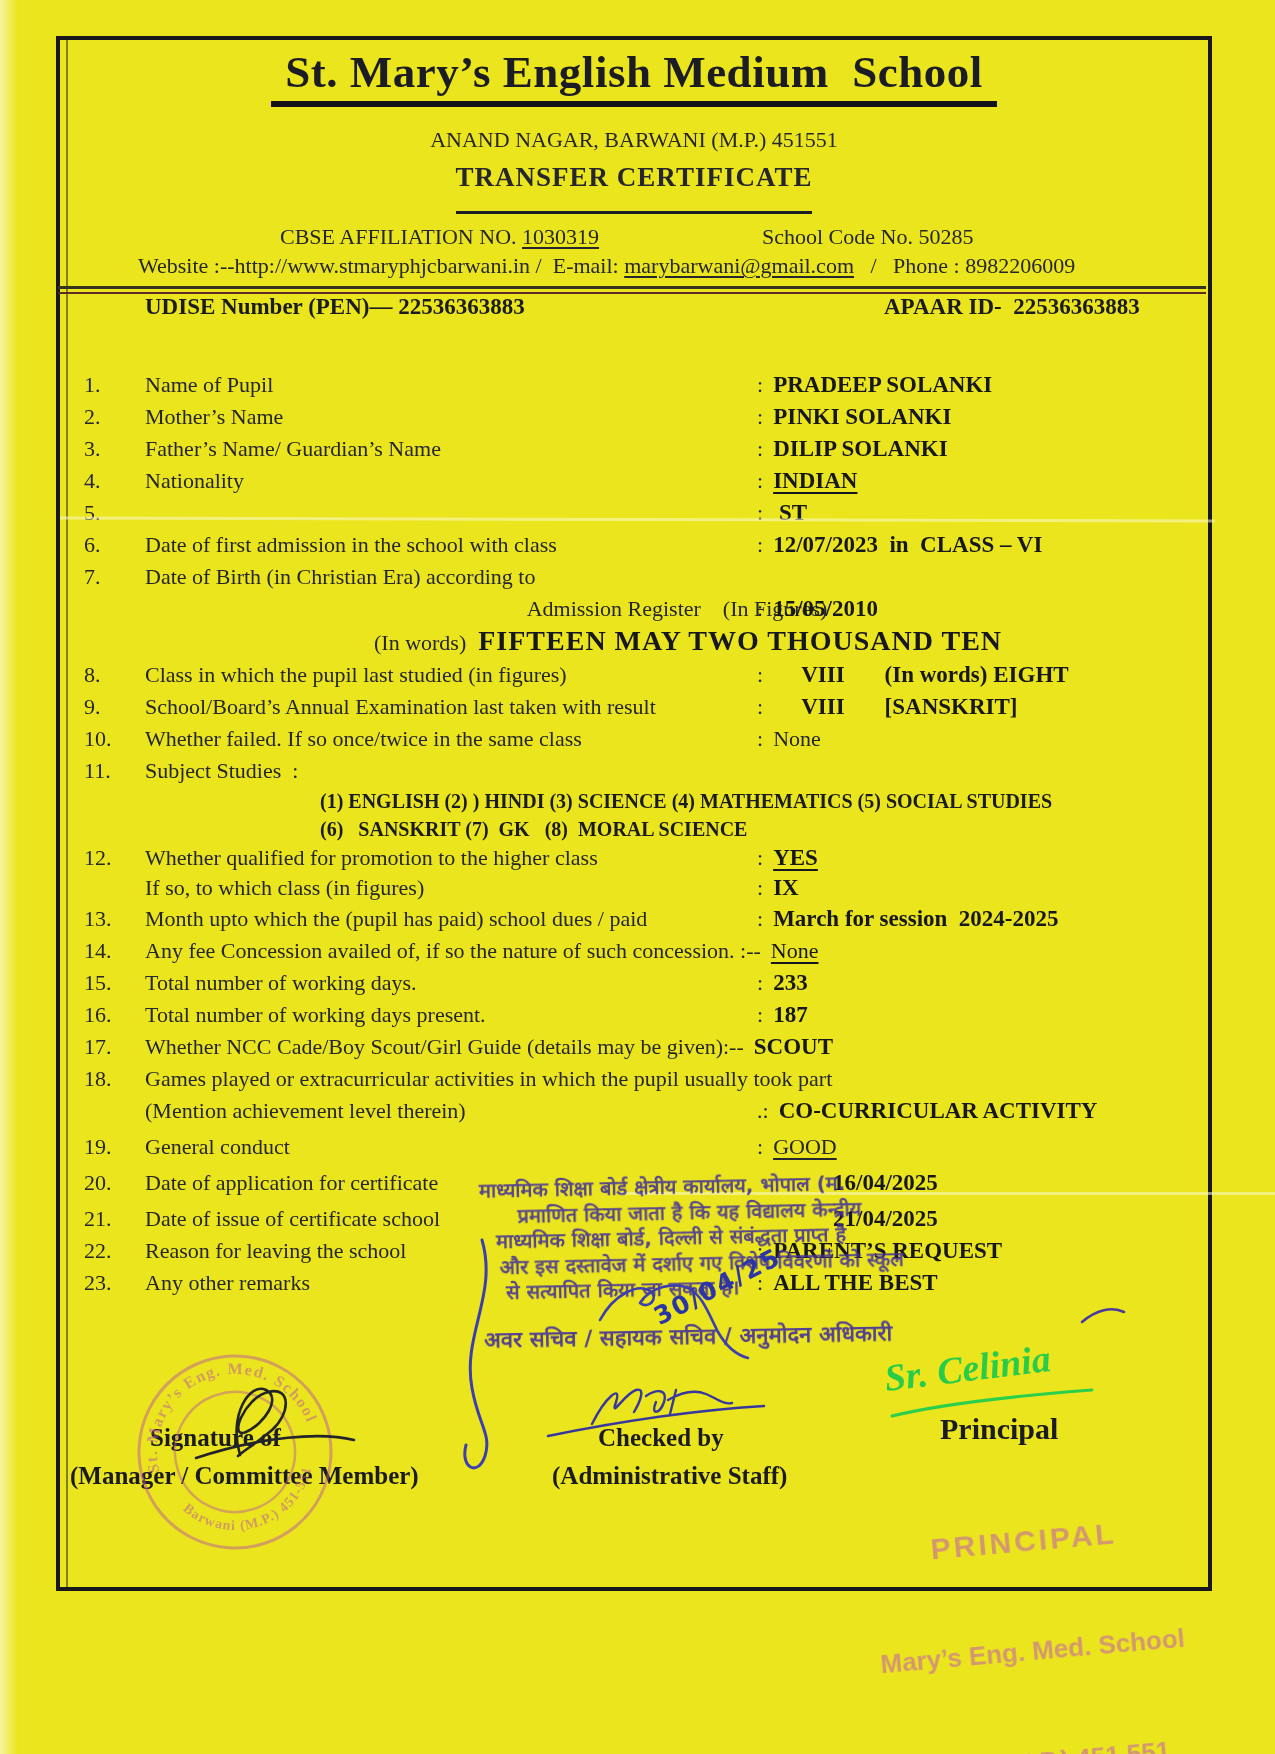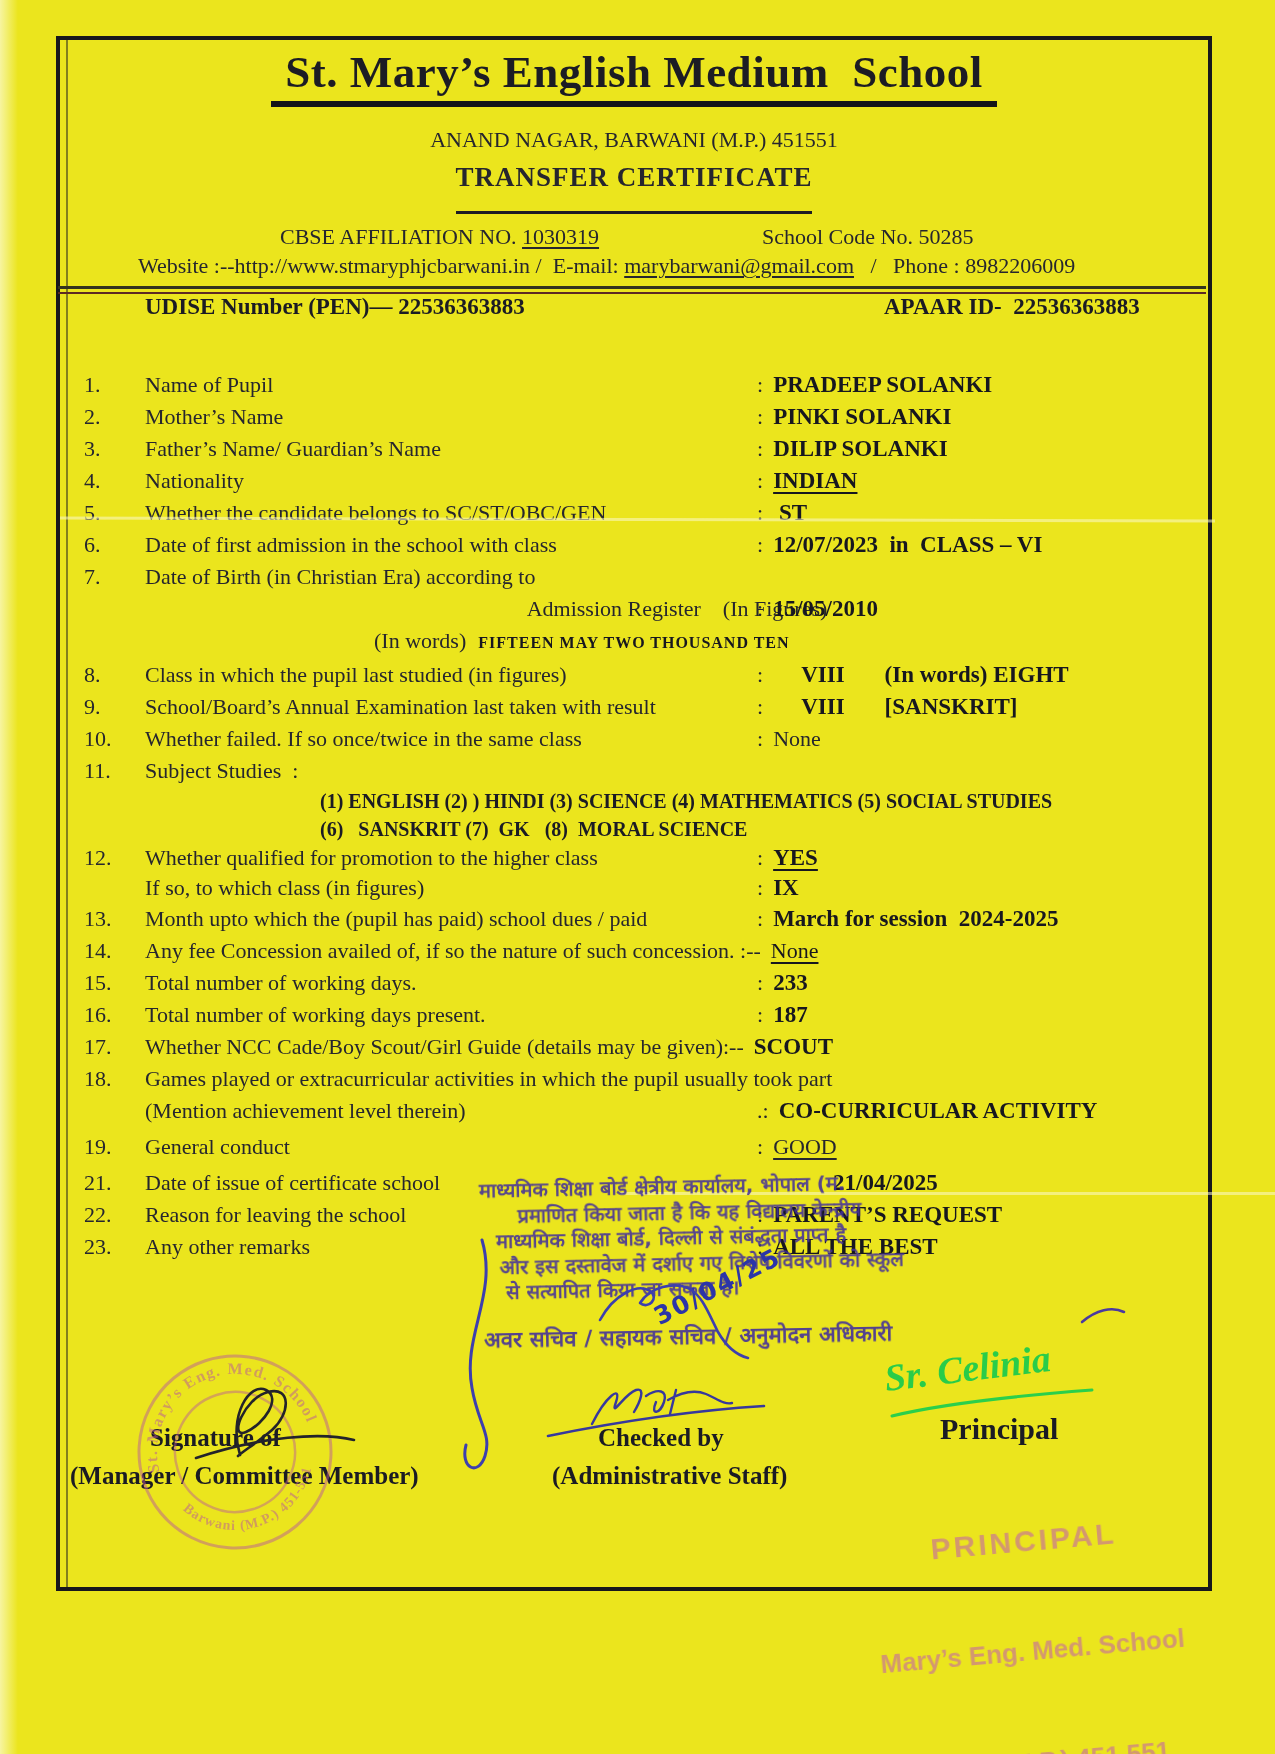--- a/index.html
+++ b/index.html
@@ -47,21 +47,21 @@
   .v{font-weight:bold;font-size:23px;color:#17171f;margin-left:10px;}
   .v.reg{font-weight:normal;font-size:22px;color:#26262e;}
   .v.ml38{margin-left:38px;}
   .v2{font-weight:bold;font-size:23px;color:#17171f;margin-left:40px;white-space:pre;}
   .u{text-decoration:underline;text-underline-offset:4px;text-decoration-thickness:2px;}
   .vinline{font-weight:bold;font-size:23px;color:#17171f;margin-left:10px;white-space:pre;}
   .vinline.reg{font-weight:normal;font-size:22px;}
   .val20{left:749px;}
   .words{padding-left:300px;}
   .wl{}
-  .wv{font-weight:bold;font-size:16px;letter-spacing:1px;color:#17171f;margin-left:12px;white-space:pre;}
+  .wv{font-weight:bold;font-size:28px;letter-spacing:1px;color:#17171f;margin-left:12px;white-space:pre;}
   .sub{padding-left:246px;font-size:20px;font-weight:bold;line-height:28px;min-height:28px;color:#1b1b24;}
   
   .crease{position:absolute;height:3px;background:rgba(252,250,205,.55);pointer-events:none;}
   .stamp-hindi{position:absolute;left:480px;top:1172px;width:640px;color:#44319b;font-weight:bold;
         font-size:20px;line-height:25.5px;transform:rotate(-1.2deg);opacity:.88;filter:blur(.3px);
         font-family:"DejaVu Sans","Liberation Sans",sans-serif;z-index:4;}
   .stamp-hindi span{display:block;white-space:pre;}
   .sh-l2{margin-left:38px;} .sh-l3{margin-left:16px;} .sh-l4{margin-left:19px;} .sh-l5{margin-left:25px;}
   .stamp-officials{position:absolute;left:484px;top:1320px;color:#44319b;font-weight:bold;font-size:22px;
         transform:rotate(-1deg);opacity:.9;filter:blur(.3px);
@@ -117,21 +117,21 @@
     <div class="meta-row">
       <span class="m-udise">UDISE Number (PEN)— 22536363883</span>
       <span class="m-apaar">APAAR ID-  22536363883</span>
     </div>
 
     <div class="items">
       <div class="row"><span class="num">1.</span><span class="label">Name of Pupil</span><span class="val"><span class="c">:</span><span class="v">PRADEEP SOLANKI</span></span></div>
       <div class="row"><span class="num">2.</span><span class="label">Mother’s Name</span><span class="val"><span class="c">:</span><span class="v">PINKI SOLANKI</span></span></div>
       <div class="row"><span class="num">3.</span><span class="label">Father’s Name/ Guardian’s Name</span><span class="val"><span class="c">:</span><span class="v">DILIP SOLANKI</span></span></div>
       <div class="row"><span class="num">4.</span><span class="label">Nationality</span><span class="val"><span class="c">:</span><span class="v u">INDIAN</span></span></div>
-      <div class="row"><span class="num">5.</span><span class="label">Whether the candidate belongs to SC/ST/OBC/GEN</span><span class="val"><span class="c">:</span><span class="v pre"> ST</span></span></div>
+      <div class="row"><span class="num">5.</span><span class="val"><span class="c">:</span><span class="v pre"> ST</span></span></div>
       <div class="row"><span class="num">6.</span><span class="label">Date of first admission in the school with class</span><span class="val"><span class="c">:</span><span class="v pre">12/07/2023  in  CLASS – VI</span></span></div>
 
       <div class="row"><span class="num">7.</span><span class="label">Date of Birth (in Christian Era) according to</span></div>
       <div class="row pl86"><span class="label">Admission Register    (In Figures)</span><span class="val"><span class="c">:</span><span class="v">15/05/2010</span></span></div>
       <div class="row words"><span class="wl">(In words)</span><span class="wv">FIFTEEN MAY TWO THOUSAND TEN</span></div>
 
       <div class="row"><span class="num">8.</span><span class="label">Class in which the pupil last studied (in figures)</span><span class="val"><span class="c">:</span><span class="v ml38">VIII</span><span class="v2">(In words) EIGHT</span></span></div>
       <div class="row"><span class="num">9.</span><span class="label">School/Board’s Annual Examination last taken with result</span><span class="val"><span class="c">:</span><span class="v ml38">VIII</span><span class="v2">[SANSKRIT]</span></span></div>
       <div class="row"><span class="num">10.</span><span class="label">Whether failed. If so once/twice in the same class</span><span class="val"><span class="c">:</span><span class="v reg">None</span></span></div>
 
@@ -145,20 +145,21 @@
       <div class="row"><span class="num">13.</span><span class="label">Month upto which the (pupil has paid) school dues / paid</span><span class="val"><span class="c">:</span><span class="v pre">March for session  2024-2025</span></span></div>
       <div class="row"><span class="num">14.</span><span class="label">Any fee Concession availed of, if so the nature of such concession. :--</span><span class="vinline reg u">None</span></div>
       <div class="row"><span class="num">15.</span><span class="label">Total number of working days.</span><span class="val"><span class="c">:</span><span class="v">233</span></span></div>
       <div class="row"><span class="num">16.</span><span class="label">Total number of working days present.</span><span class="val"><span class="c">:</span><span class="v">187</span></span></div>
       <div class="row"><span class="num">17.</span><span class="label">Whether NCC Cade/Boy Scout/Girl Guide (details may be given):--</span><span class="vinline">SCOUT</span></div>
 
       <div class="row"><span class="num">18.</span><span class="label">Games played or extracurricular activities in which the pupil usually took part</span></div>
       <div class="row"><span class="label">(Mention achievement level therein)</span><span class="val"><span class="c">.:</span><span class="v">CO-CURRICULAR ACTIVITY</span></span></div>
 
       <div class="row mt4"><span class="num">19.</span><span class="label">General conduct</span><span class="val"><span class="c">:</span><span class="v reg u">GOOD</span></span></div>
+      <div class="row mt4"><span class="num">20.</span><span class="label">Date of application for certificate</span><span class="val val20"><span class="v">16/04/2025</span></span></div>
       <div class="row mt4"><span class="num">21.</span><span class="label">Date of issue of certificate school</span><span class="val val20"><span class="v">21/04/2025</span></span></div>
       <div class="row"><span class="num">22.</span><span class="label">Reason for leaving the school</span><span class="val"><span class="c">:</span><span class="v">PARENT’S REQUEST</span></span></div>
       <div class="row"><span class="num">23.</span><span class="label">Any other remarks</span><span class="val"><span class="c">:</span><span class="v">ALL THE BEST</span></span></div>
     </div>
   </div>
 
   <div class="stamp-hindi">
     <span>माध्यमिक शिक्षा बोर्ड क्षेत्रीय कार्यालय, भोपाल (म.</span>
     <span class="sh-l2">प्रमाणित किया जाता है कि यह विद्यालय केन्द्रीय</span>
     <span class="sh-l3">माध्यमिक शिक्षा बोर्ड, दिल्ली से संबंद्धता प्राप्त है</span>

